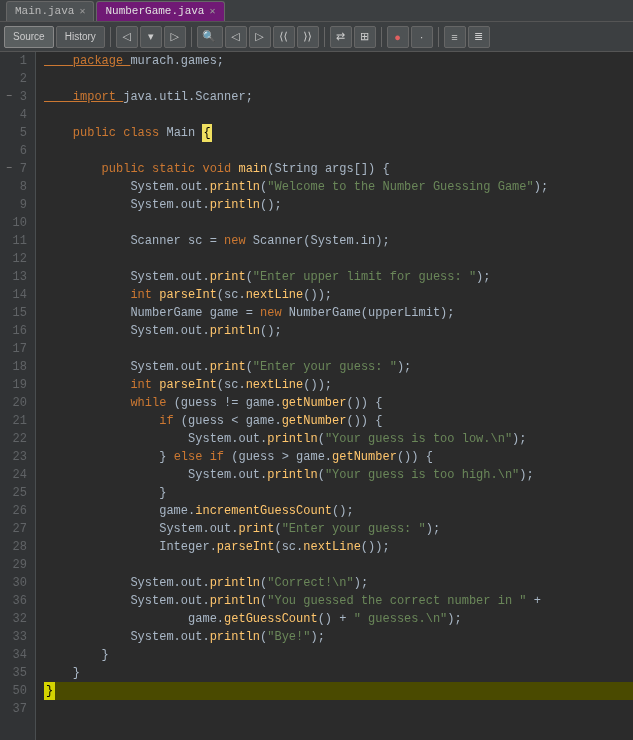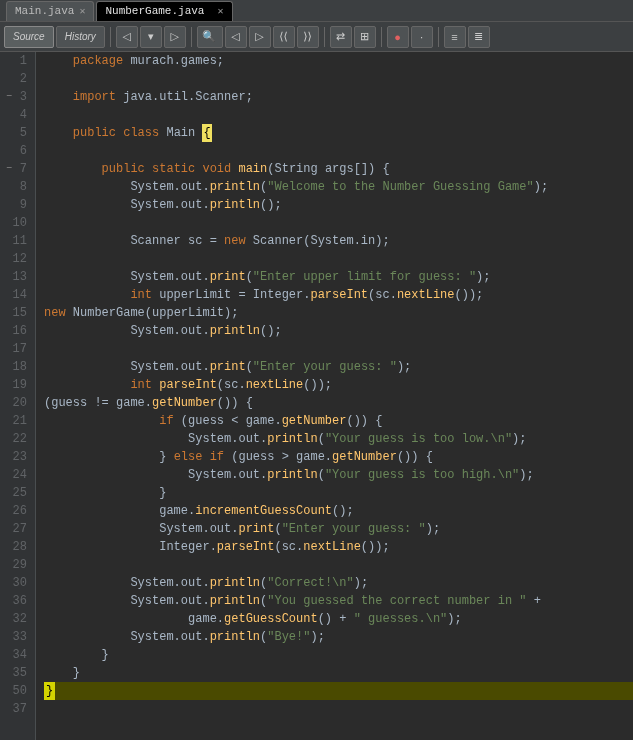--- a/index.html
+++ b/index.html
@@ -30,23 +30,22 @@
       border: 1px solid #666;
       border-bottom: none;
       border-radius: 3px 3px 0 0;
       font-size: 11px;
       color: #bbb;
       margin-right: 2px;
       cursor: pointer;
       height: 20px;
     }
     .tab.active {
-      background: #000000;
+      background: #701a75;
       color: #e0e0e0;
-      gap: 8px;
     }
     .tab-close {
       margin-left: 5px;
       font-size: 10px;
       color: #999;
     }
 
     
     .toolbar {
       background: #3c3f41;
@@ -61,21 +60,20 @@
       background: #4e5254;
       border: 1px solid #666;
       color: #ccc;
       font-size: 10px;
       padding: 4px 8px;
       cursor: pointer;
       border-radius: 2px;
       height: 22px;
       display: flex;
       align-items: center;
-      font-style: italic;
     }
     .toolbar-btn.active {
       background: #5a5f60;
       border-color: #888;
     }
     .toolbar-sep {
       width: 1px;
       height: 20px;
       background: #666;
       margin: 0 3px;
@@ -132,21 +130,21 @@
     }
     .code-line {
       height: 18px;
       white-space: pre;
       display: flex;
       align-items: center;
     }
 
     
     .kw { color: #cc7832; font-weight: normal; }
-    .kw2 { color: #cc7832; }
+    .kw2 { color: #cc7832; text-decoration: underline; }
     .str { color: #6a8759; }
     .method { color: #ffc66d; }
     .yellow-hl { background: #f0e060; color: #000; padding: 0 1px; }
   </style>
 </head>
 <body>
 
 <div class="title-bar">
   <div class="tab">
     <span>Main.java</span>
@@ -265,43 +263,43 @@
       <span>            Scanner sc = </span><span class="kw">new </span><span>Scanner(System.in);</span>
     </div>
 
     <div class="code-line">&nbsp;</div>
 
     <div class="code-line">
       <span>            System.out.</span><span class="method">print</span><span>(</span><span class="str">"Enter upper limit for guess: "</span><span>);</span>
     </div>
 
     <div class="code-line">
-      <span class="kw">            int </span><span>upperLimit = Integer.</span><span class="method">parseInt</span><span>(sc.</span><span class="method">nextLine</span><span>());</span>
-    </div>
-
-    <div class="code-line">
-      <span class="kw">new </span><span>NumberGame(upperLimit);</span>
+      <span class="kw">            int </span><span class="method">parseInt</span><span>(sc.</span><span class="method">nextLine</span><span>());</span>
+    </div>
+
+    <div class="code-line">
+      <span>            NumberGame game = </span><span class="kw">new </span><span>NumberGame(upperLimit);</span>
     </div>
 
     <div class="code-line">
       <span>            System.out.</span><span class="method">println</span><span>();</span>
     </div>
 
     <div class="code-line">&nbsp;</div>
 
     <div class="code-line">
       <span>            System.out.</span><span class="method">print</span><span>(</span><span class="str">"Enter your guess: "</span><span>);</span>
     </div>
 
     <div class="code-line">
       <span class="kw">            int </span><span class="method">parseInt</span><span>(sc.</span><span class="method">nextLine</span><span>());</span>
     </div>
 
     <div class="code-line">
-      <span>(guess != game.</span><span class="method">getNumber</span><span>()) {</span>
+      <span class="kw">            while </span><span>(guess != game.</span><span class="method">getNumber</span><span>()) {</span>
     </div>
 
     <div class="code-line">
       <span class="kw">                if </span><span>(guess &lt; game.</span><span class="method">getNumber</span><span>()) {</span>
     </div>
 
     <div class="code-line">
       <span>                    System.out.</span><span class="method">println</span><span>(</span><span class="str">"Your guess is too low.\n"</span><span>);</span>
     </div>
 

